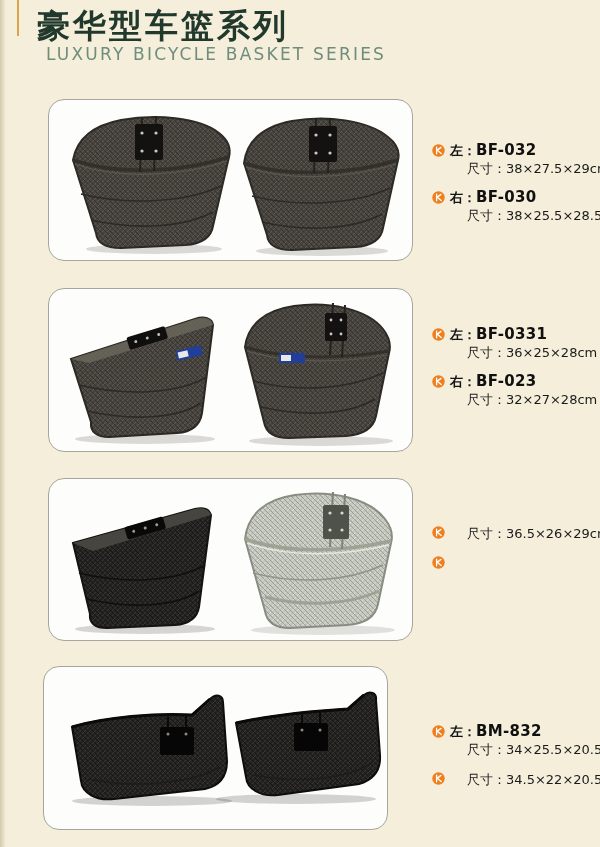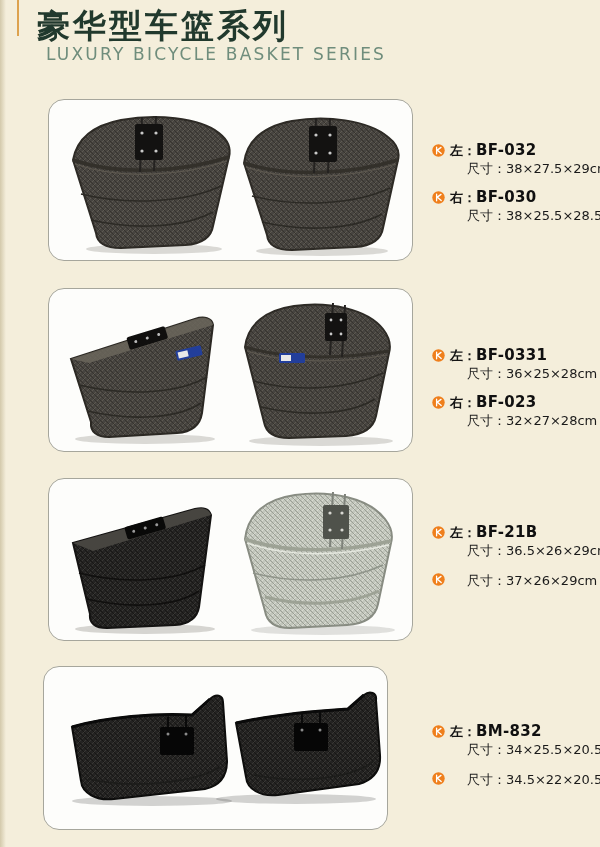--- a/index.html
+++ b/index.html
@@ -25,21 +25,21 @@
   .panel{
     position:absolute;background:#fdfdfb;border:1px solid #a6a69c;border-radius:16px;
     box-sizing:border-box;overflow:hidden;
   }
   .panel svg{display:block;}
   .p1{left:48px;top:99px;width:365px;height:162px;}
   .p2{left:48px;top:288px;width:365px;height:164px;}
   .p3{left:48px;top:478px;width:365px;height:163px;}
   .p4{left:43px;top:666px;width:345px;height:164px;}
   .labels{position:absolute;left:432px;width:168px;}
-  .g1{top:142px;} .g2{top:347px;} .g3{top:524px;} .g4{top:723px;}
+  .g1{top:142px;} .g2{top:326px;} .g3{top:524px;} .g4{top:723px;}
   .entry{display:flex;align-items:flex-start;margin-bottom:13px;}
   .bullet{width:13px;height:13px;margin:2px 5px 0 0;flex:none;}
   .entry-lines{min-width:0;}
   .line1{font-size:13px;font-weight:700;color:#141414;white-space:nowrap;line-height:17px;}
   .code{font-size:15px;font-weight:800;letter-spacing:.3px;color:#101010;}
   .line2{font-size:13px;font-weight:500;color:#1a1a1a;white-space:nowrap;padding-left:17px;margin-top:2px;line-height:15px;}
 </style>
 </head>
 <body>
 
@@ -246,30 +246,28 @@
       </div>
     </div>
   </aside>
 
   <aside class="labels g3">
     <div class="entry">
       <svg class="bullet" viewBox="0 0 13 13">
           <use href="#bulletIcon"></use>
         </svg>
       <div class="entry-lines">
-        <div class="line1"><span>左：</span><span class="code">BF-21B</span></div>
         <div class="line2"><span>尺寸：</span><span>36.5×26×29cm</span></div>
       </div>
     </div>
     <div class="entry">
       <svg class="bullet" viewBox="0 0 13 13">
           <use href="#bulletIcon"></use>
         </svg>
       <div class="entry-lines">
-        <div class="line2"><span>尺寸：</span><span>37×26×29cm</span></div>
       </div>
     </div>
   </aside>
 
   <aside class="labels g4">
     <div class="entry">
       <svg class="bullet" viewBox="0 0 13 13">
           <use href="#bulletIcon"></use>
         </svg>
       <div class="entry-lines">

